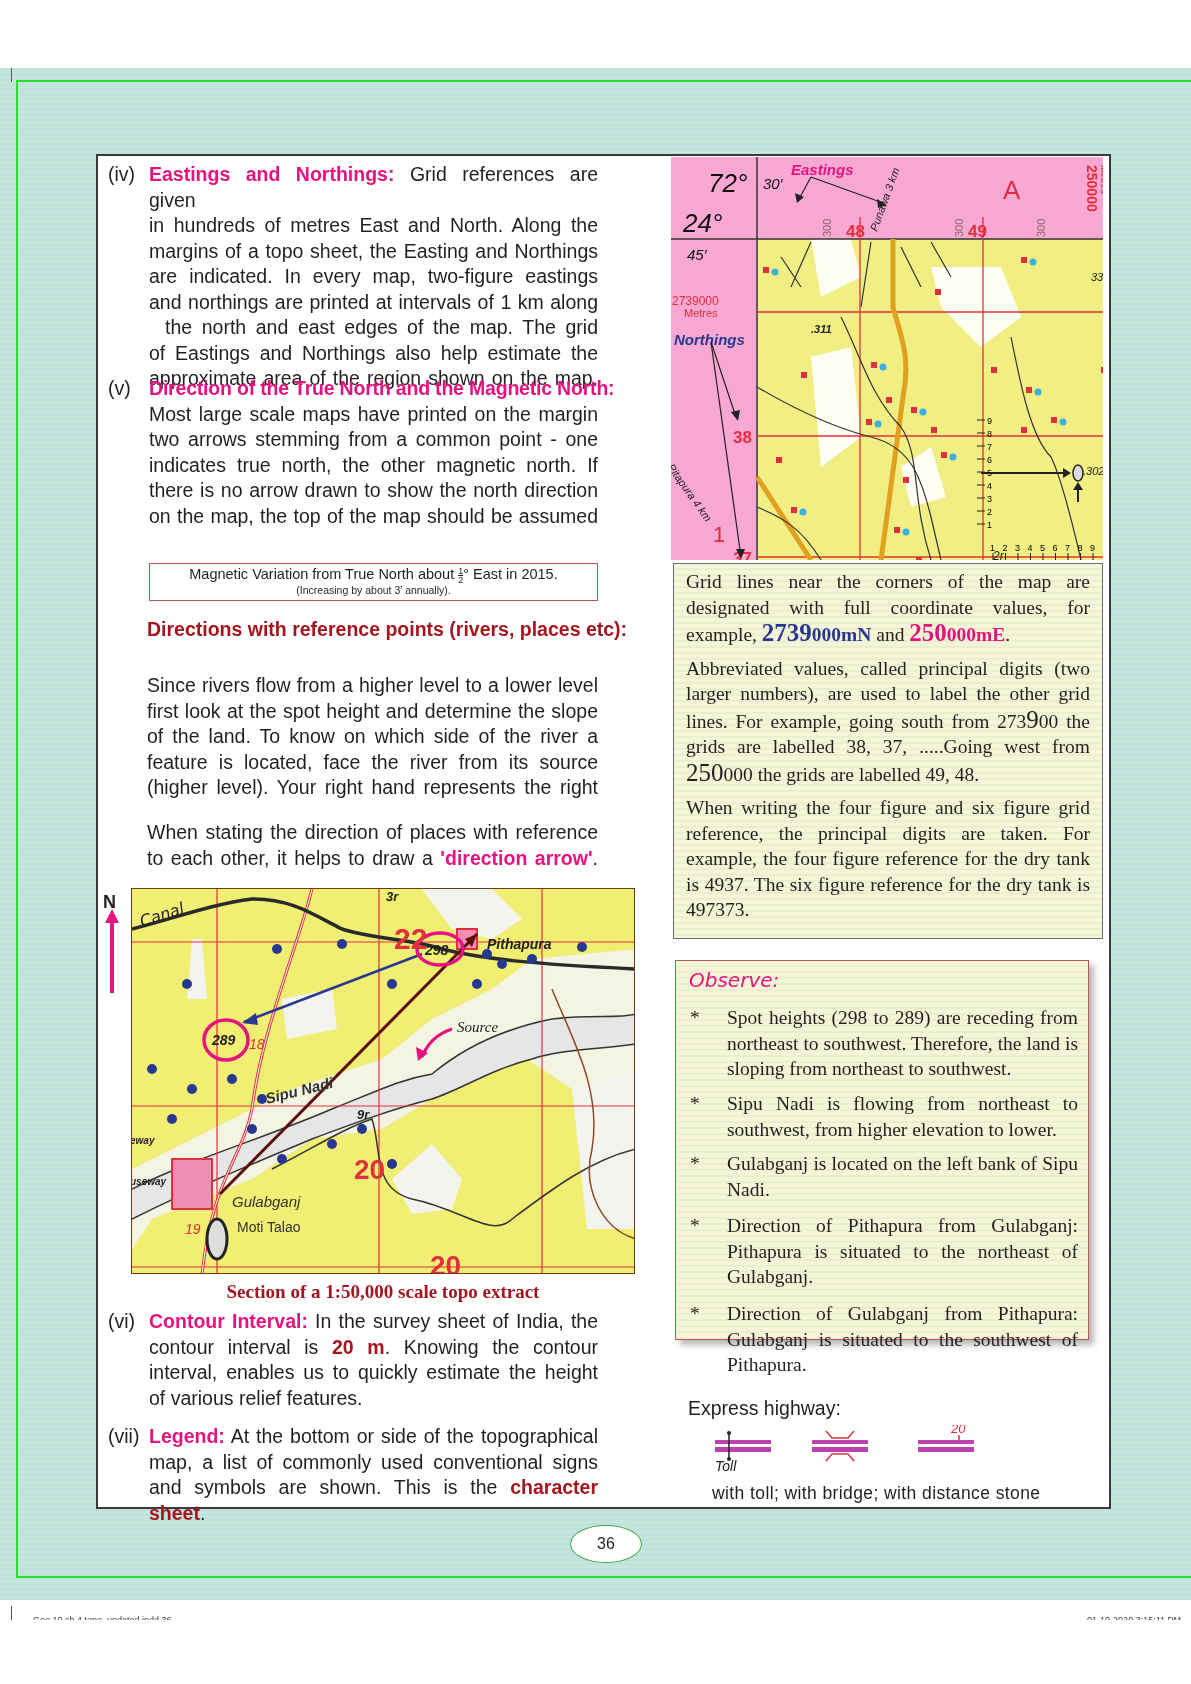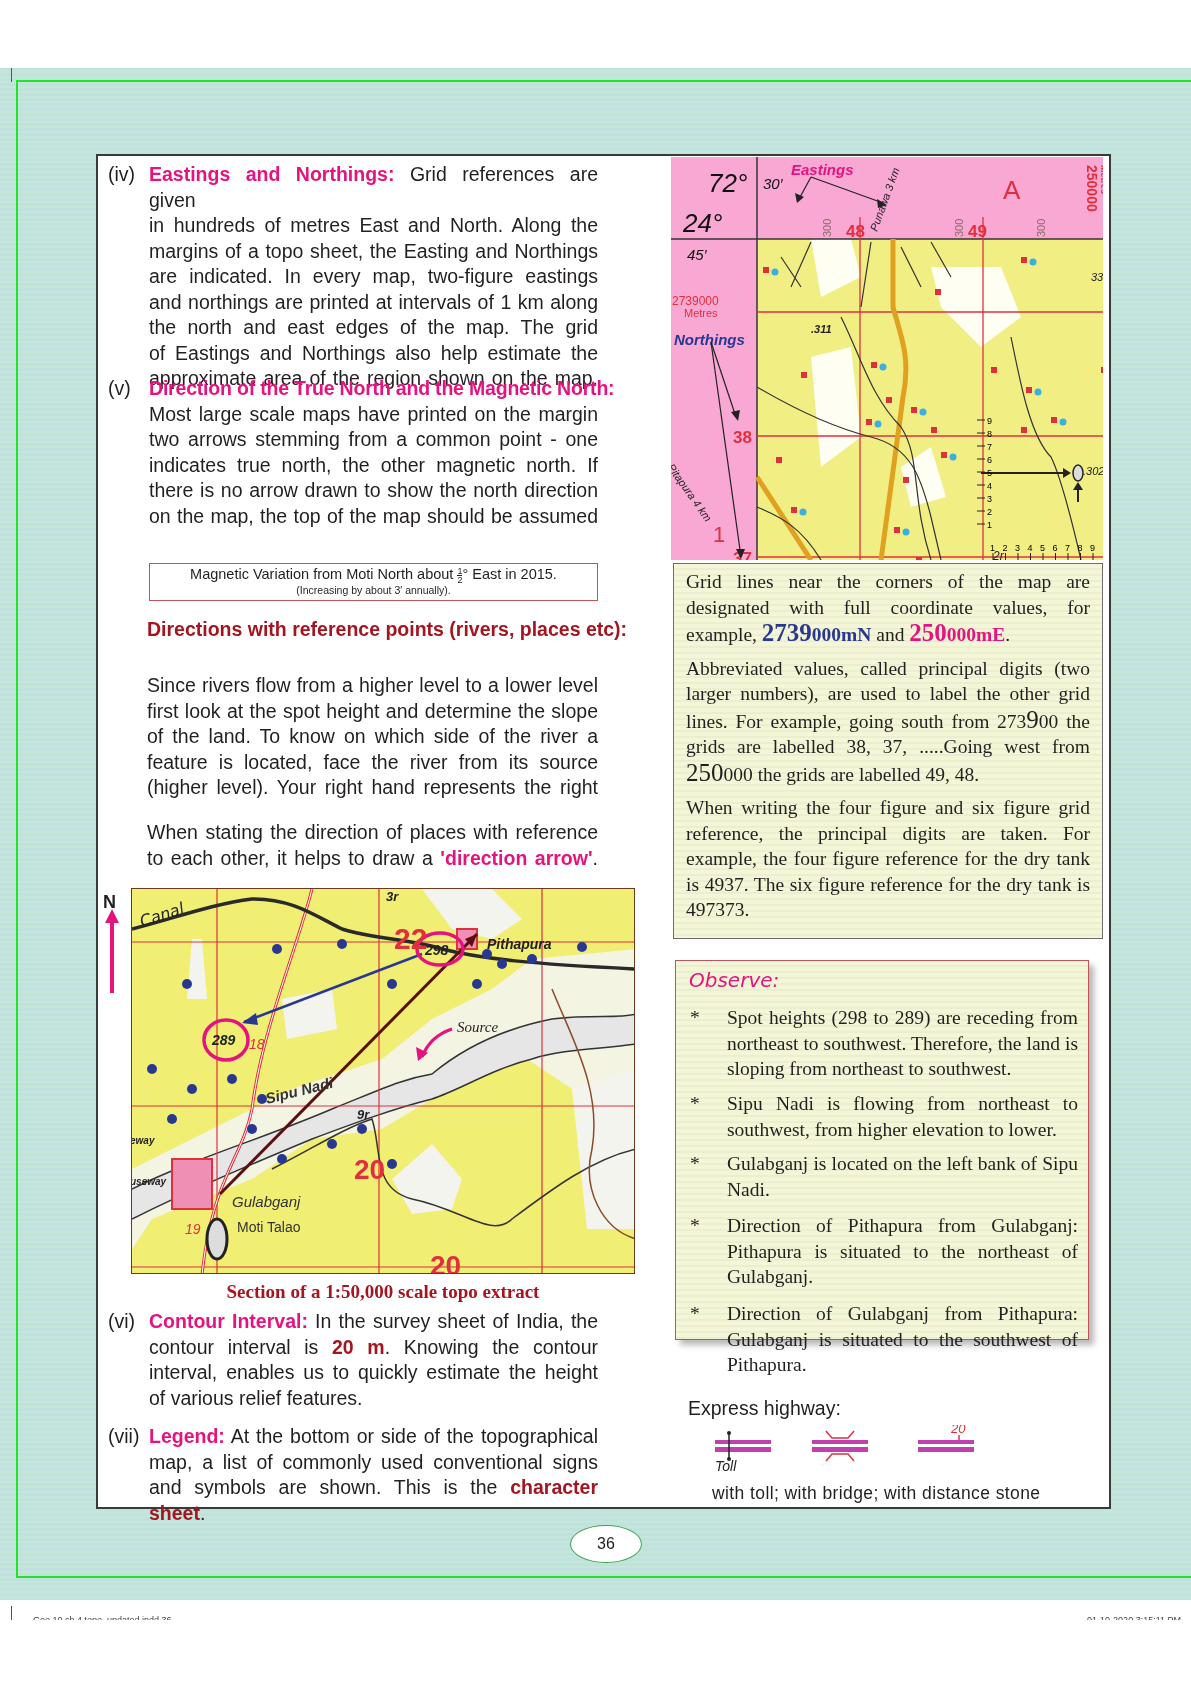--- a/index.html
+++ b/index.html
@@ -97,37 +97,37 @@
 <div class="green-frame"></div>
 <div class="content-box"></div>
 
 <div class="para" style="left:149px;top:162px;width:449px;">
   <span class="num">(iv)</span>
   <div style="text-align:justify;text-align-last:justify;"><span class="pink">Eastings and Northings:</span> <span>Grid references are given</span></div>
   <div style="text-align-last:justify;">in hundreds of metres East and North. Along the</div>
   <div style="text-align-last:justify;">margins of a topo sheet, the Easting and Northings</div>
   <div style="text-align-last:justify;">are indicated. In every map, two-figure eastings</div>
   <div style="text-align-last:justify;">and northings are printed at intervals of 1 km along</div>
-  <div style="text-align-last:justify;">the north and east edges of the map. The grid</div>
+  <div style="text-align-last:justify;margin-left:16px;">the north and east edges of the map. The grid</div>
   <div style="text-align-last:justify;">of Eastings and Northings also help estimate the</div>
   <div style="text-align-last:justify;">approximate area of the region shown on the map.</div>
 </div>
 
 <div class="para" style="left:149px;top:376px;width:449px;">
   <span class="num">(v)</span>
   <div class="pink" style="white-space:nowrap;letter-spacing:-0.2px;">Direction of the True North and the Magnetic North:</div>
   <div style="text-align-last:justify;">Most large scale maps have printed on the margin</div>
   <div style="text-align-last:justify;">two arrows stemming from a common point - one</div>
   <div style="text-align-last:justify;"><span>indicates </span><b>true north</b><span>, the other </span><b>magnetic north</b><span>. If</span></div>
   <div style="text-align-last:justify;">there is no arrow drawn to show the north direction</div>
   <div style="text-align-last:justify;">on the map, the top of the map should be assumed</div>
 </div>
 
 <div class="mag-box">
-  <span>Magnetic Variation from Moti North about </span><span class="frac"><span style="display:block;border-bottom:1px solid #231f20;">1</span><span style="display:block;">2</span></span><span>° East in 2015.</span>
+  <span>Magnetic Variation from True North about </span><span class="frac"><span style="display:block;border-bottom:1px solid #231f20;">1</span><span style="display:block;">2</span></span><span>° East in 2015.</span>
   <span class="small">(Increasing by about 3′ annually).</span>
 </div>
 
 <div class="subheading">Directions with reference points (rivers, places etc):</div>
 
 <div class="para" style="left:147px;top:657px;width:451px;margin-top:16px;">
   <div style="text-align-last:justify;">Since rivers flow from a higher level to a lower level</div>
   <div style="text-align-last:justify;">first look at the spot height and determine the slope</div>
   <div style="text-align-last:justify;">of the land. To know on which side of the river a</div>
   <div style="text-align-last:justify;">feature is located, face the river from its source</div>

